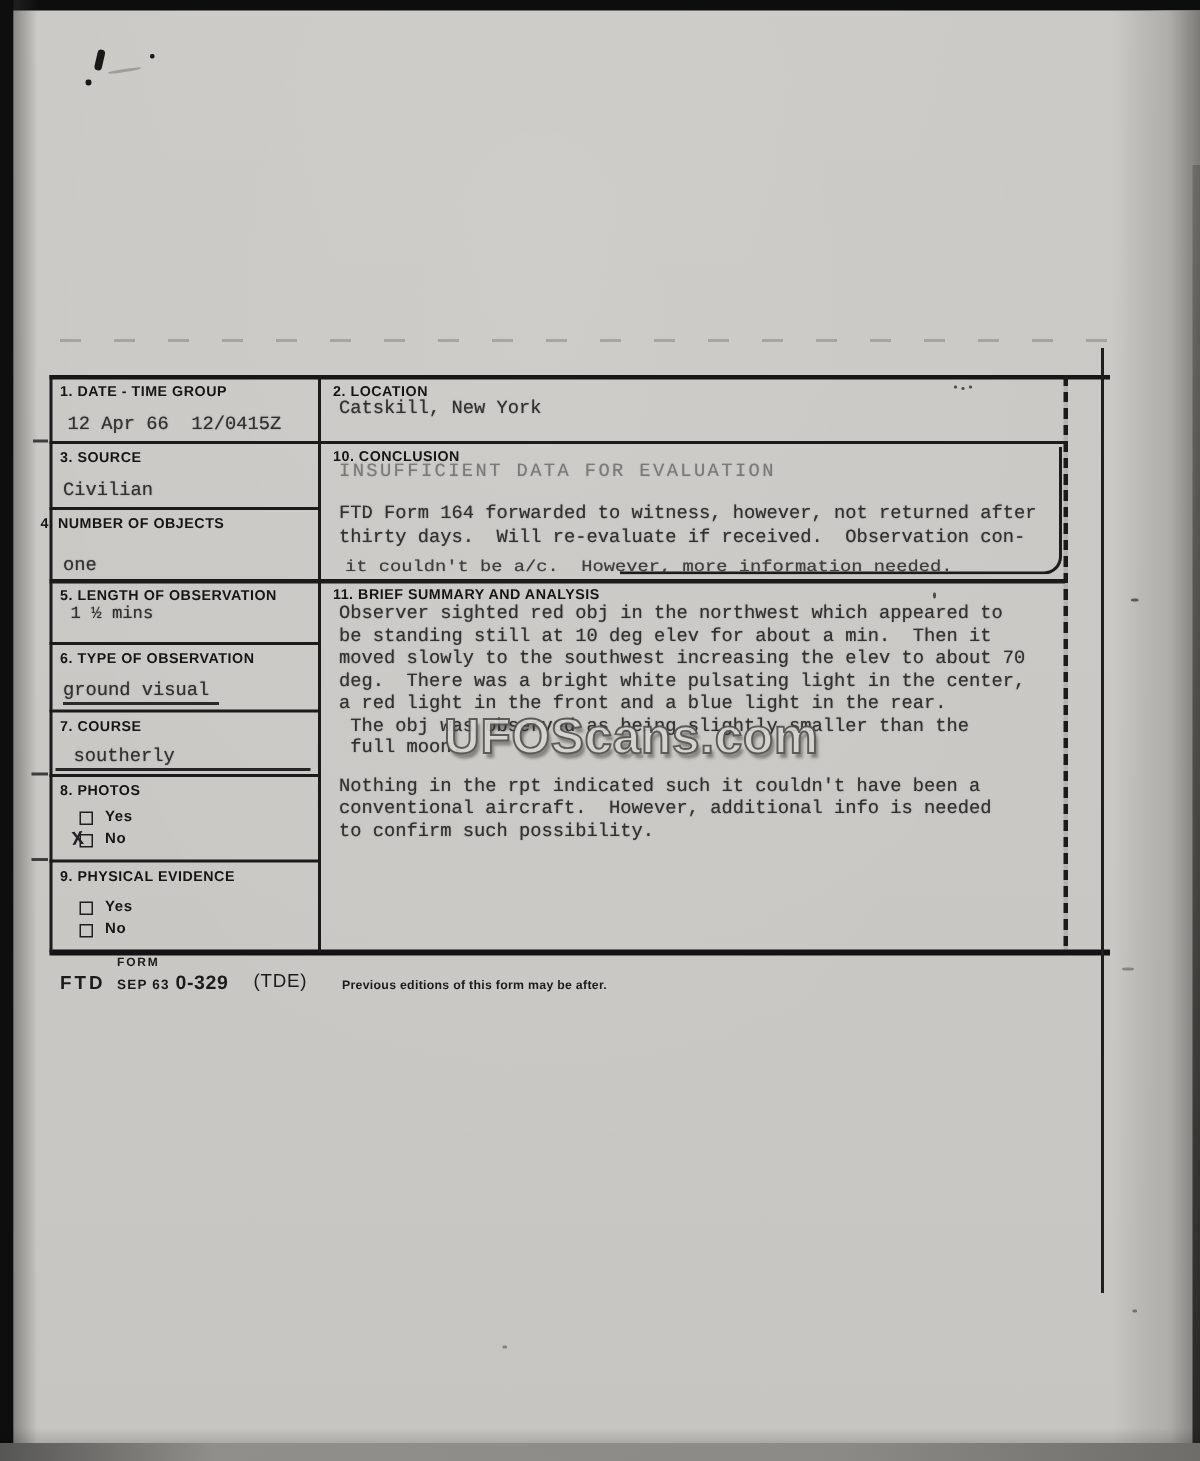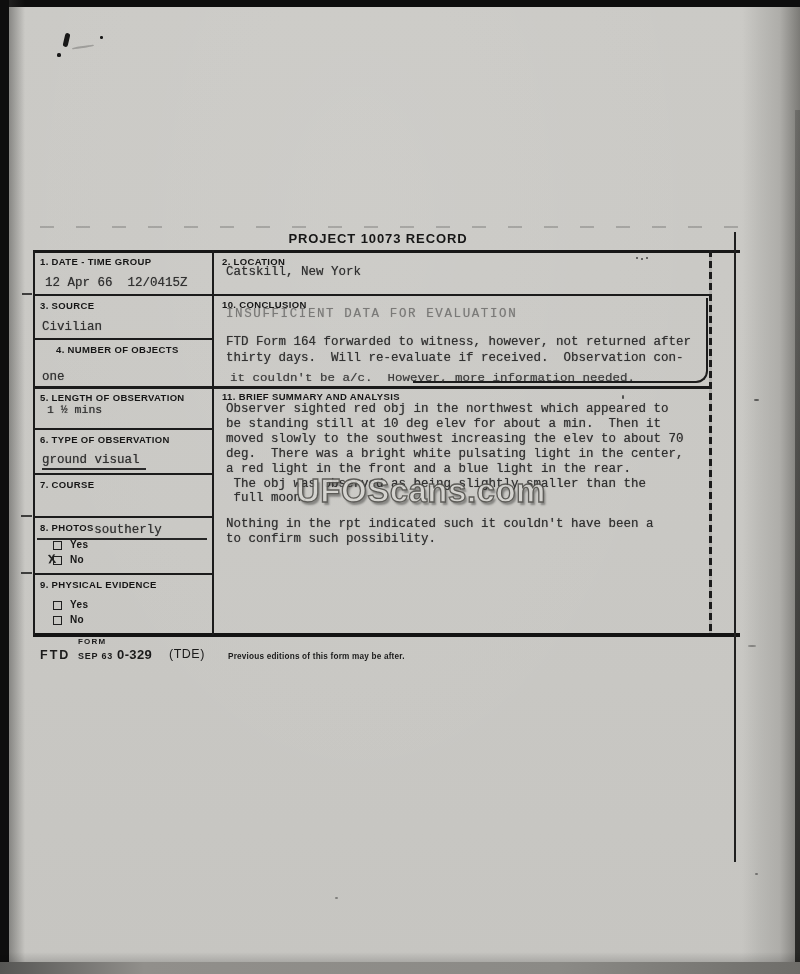--- a/index.html
+++ b/index.html
@@ -56,26 +56,26 @@
     font-size:13px;font-weight:bold;letter-spacing:.9px;color:#161616;}
   .lbl{font-size:9.5px;font-weight:bold;letter-spacing:.35px;color:#151515;white-space:pre;}
   .typed{font-family:"Liberation Mono","DejaVu Sans Mono",monospace;
     font-size:12.5px;color:#313131;white-space:pre;
     text-shadow:0 0 .8px rgba(45,45,45,.65);}
   .typed-lines div{position:static;}
 
   .f1-lbl{left:40px;top:256px;}   .f1-val{left:45px;top:276px;}
   .f2-lbl{left:222px;top:256px;}  .f2-val{left:226px;top:265px;}
   .f3-lbl{left:40px;top:300px;}   .f3-val{left:42px;top:320px;}
-  .f4-lbl{left:56px;top:344px;}   .f4-val{left:42px;top:370px;}
+  .f4-lbl{left:27px;top:344px;}   .f4-val{left:42px;top:370px;}
   .f5-lbl{left:40px;top:392px;}   .f5-val{left:47px;top:403px;font-size:11.5px;}
   .f6-lbl{left:40px;top:434px;}
   .f6-val{left:42px;top:453px;border-bottom:2px solid #2a2a2a;padding:0 6px 1px 0;}
   .f7-lbl{left:40px;top:479px;}
-  .f7-val{left:37px;top:523px;width:170px;border-bottom:2px solid #262626;padding:0 0 1px 12px;text-align:center;}
+  .f7-val{left:37px;top:497px;width:170px;border-bottom:2px solid #262626;padding:0 0 1px 12px;}
   .f8-lbl{left:40px;top:522px;}
   .f9-lbl{left:40px;top:579px;}
   .f10-lbl{left:222px;top:299px;}
   .f11-lbl{left:222px;top:391px;}
 
   .stamp{left:226px;top:307px;opacity:.52;letter-spacing:1.6px;filter:blur(.4px);}
   .concl-lines{left:226px;top:335px;line-height:15.5px;}
   .concl-overlap{left:230px;top:371px;transform:scaleY(.85);opacity:.9;}
   .sum-p1{left:226px;top:402px;line-height:14.9px;}
   .sum-p2{left:226px;top:517px;line-height:14.9px;}
@@ -140,21 +140,20 @@
   <div class="speck s4"></div>
   <div class="speck s5"></div>
   <div class="speck s6"></div>
   <div class="speck s7"></div>
   <div class="speck s8"></div>
   <div class="speck s9"></div>
   <div class="speck s10"></div>
   <div class="speck s11"></div>
   <div class="speck s12"></div>
 
-  <div class="title">PROJECT 10073 RECORD</div>
 
   <div class="hl l-top"></div>
   <div class="hl l-r1"></div>
   <div class="hl l-src"></div>
   <div class="hl l-r2"></div>
   <div class="hl l-len"></div>
   <div class="hl l-typ"></div>
   <div class="hl l-crs"></div>
   <div class="hl l-pho"></div>
   <div class="hl l-bot"></div>
@@ -201,21 +200,21 @@
   <span class="chkbox cb-en"></span>
   <span class="chk-lbl tl-en">No</span>
 
   <div class="lbl f10-lbl">10. CONCLUSION</div>
   <div class="typed stamp">INSUFFICIENT DATA FOR EVALUATION</div>
   <div class="typed typed-lines concl-lines"><div>FTD Form 164 forwarded to witness, however, not returned after</div><div>thirty days.  Will re-evaluate if received.  Observation con-</div></div>
   <div class="typed concl-overlap">it couldn't be a/c.  However, more information needed.</div>
 
   <div class="lbl f11-lbl">11. BRIEF SUMMARY AND ANALYSIS</div>
   <div class="typed typed-lines sum-p1"><div>Observer sighted red obj in the northwest which appeared to</div><div>be standing still at 10 deg elev for about a min.  Then it</div><div>moved slowly to the southwest increasing the elev to about 70</div><div>deg.  There was a bright white pulsating light in the center,</div><div>a red light in the front and a blue light in the rear.</div><div> The obj was observed as being slightly smaller than the</div><div> full moon.</div></div>
-  <div class="typed typed-lines sum-p2"><div>Nothing in the rpt indicated such it couldn't have been a</div><div>to confirm such possibility.</div></div>
+  <div class="typed typed-lines sum-p2"><div>Nothing in the rpt indicated such it couldn't have been a</div><div>conventional aircraft.  However, additional info is needed</div><div>to confirm such possibility.</div></div>
 
   <div class="watermark">UFOScans.com</div>
 
   <div class="ft-form">FORM</div>
   <div class="ft-org">FTD</div>
   <div class="ft-date">SEP 63</div>
   <div class="ft-num">0-329</div>
   <div class="ft-suffix">(TDE)</div>
   <div class="ft-note">Previous editions of this form may be after.</div>
 

